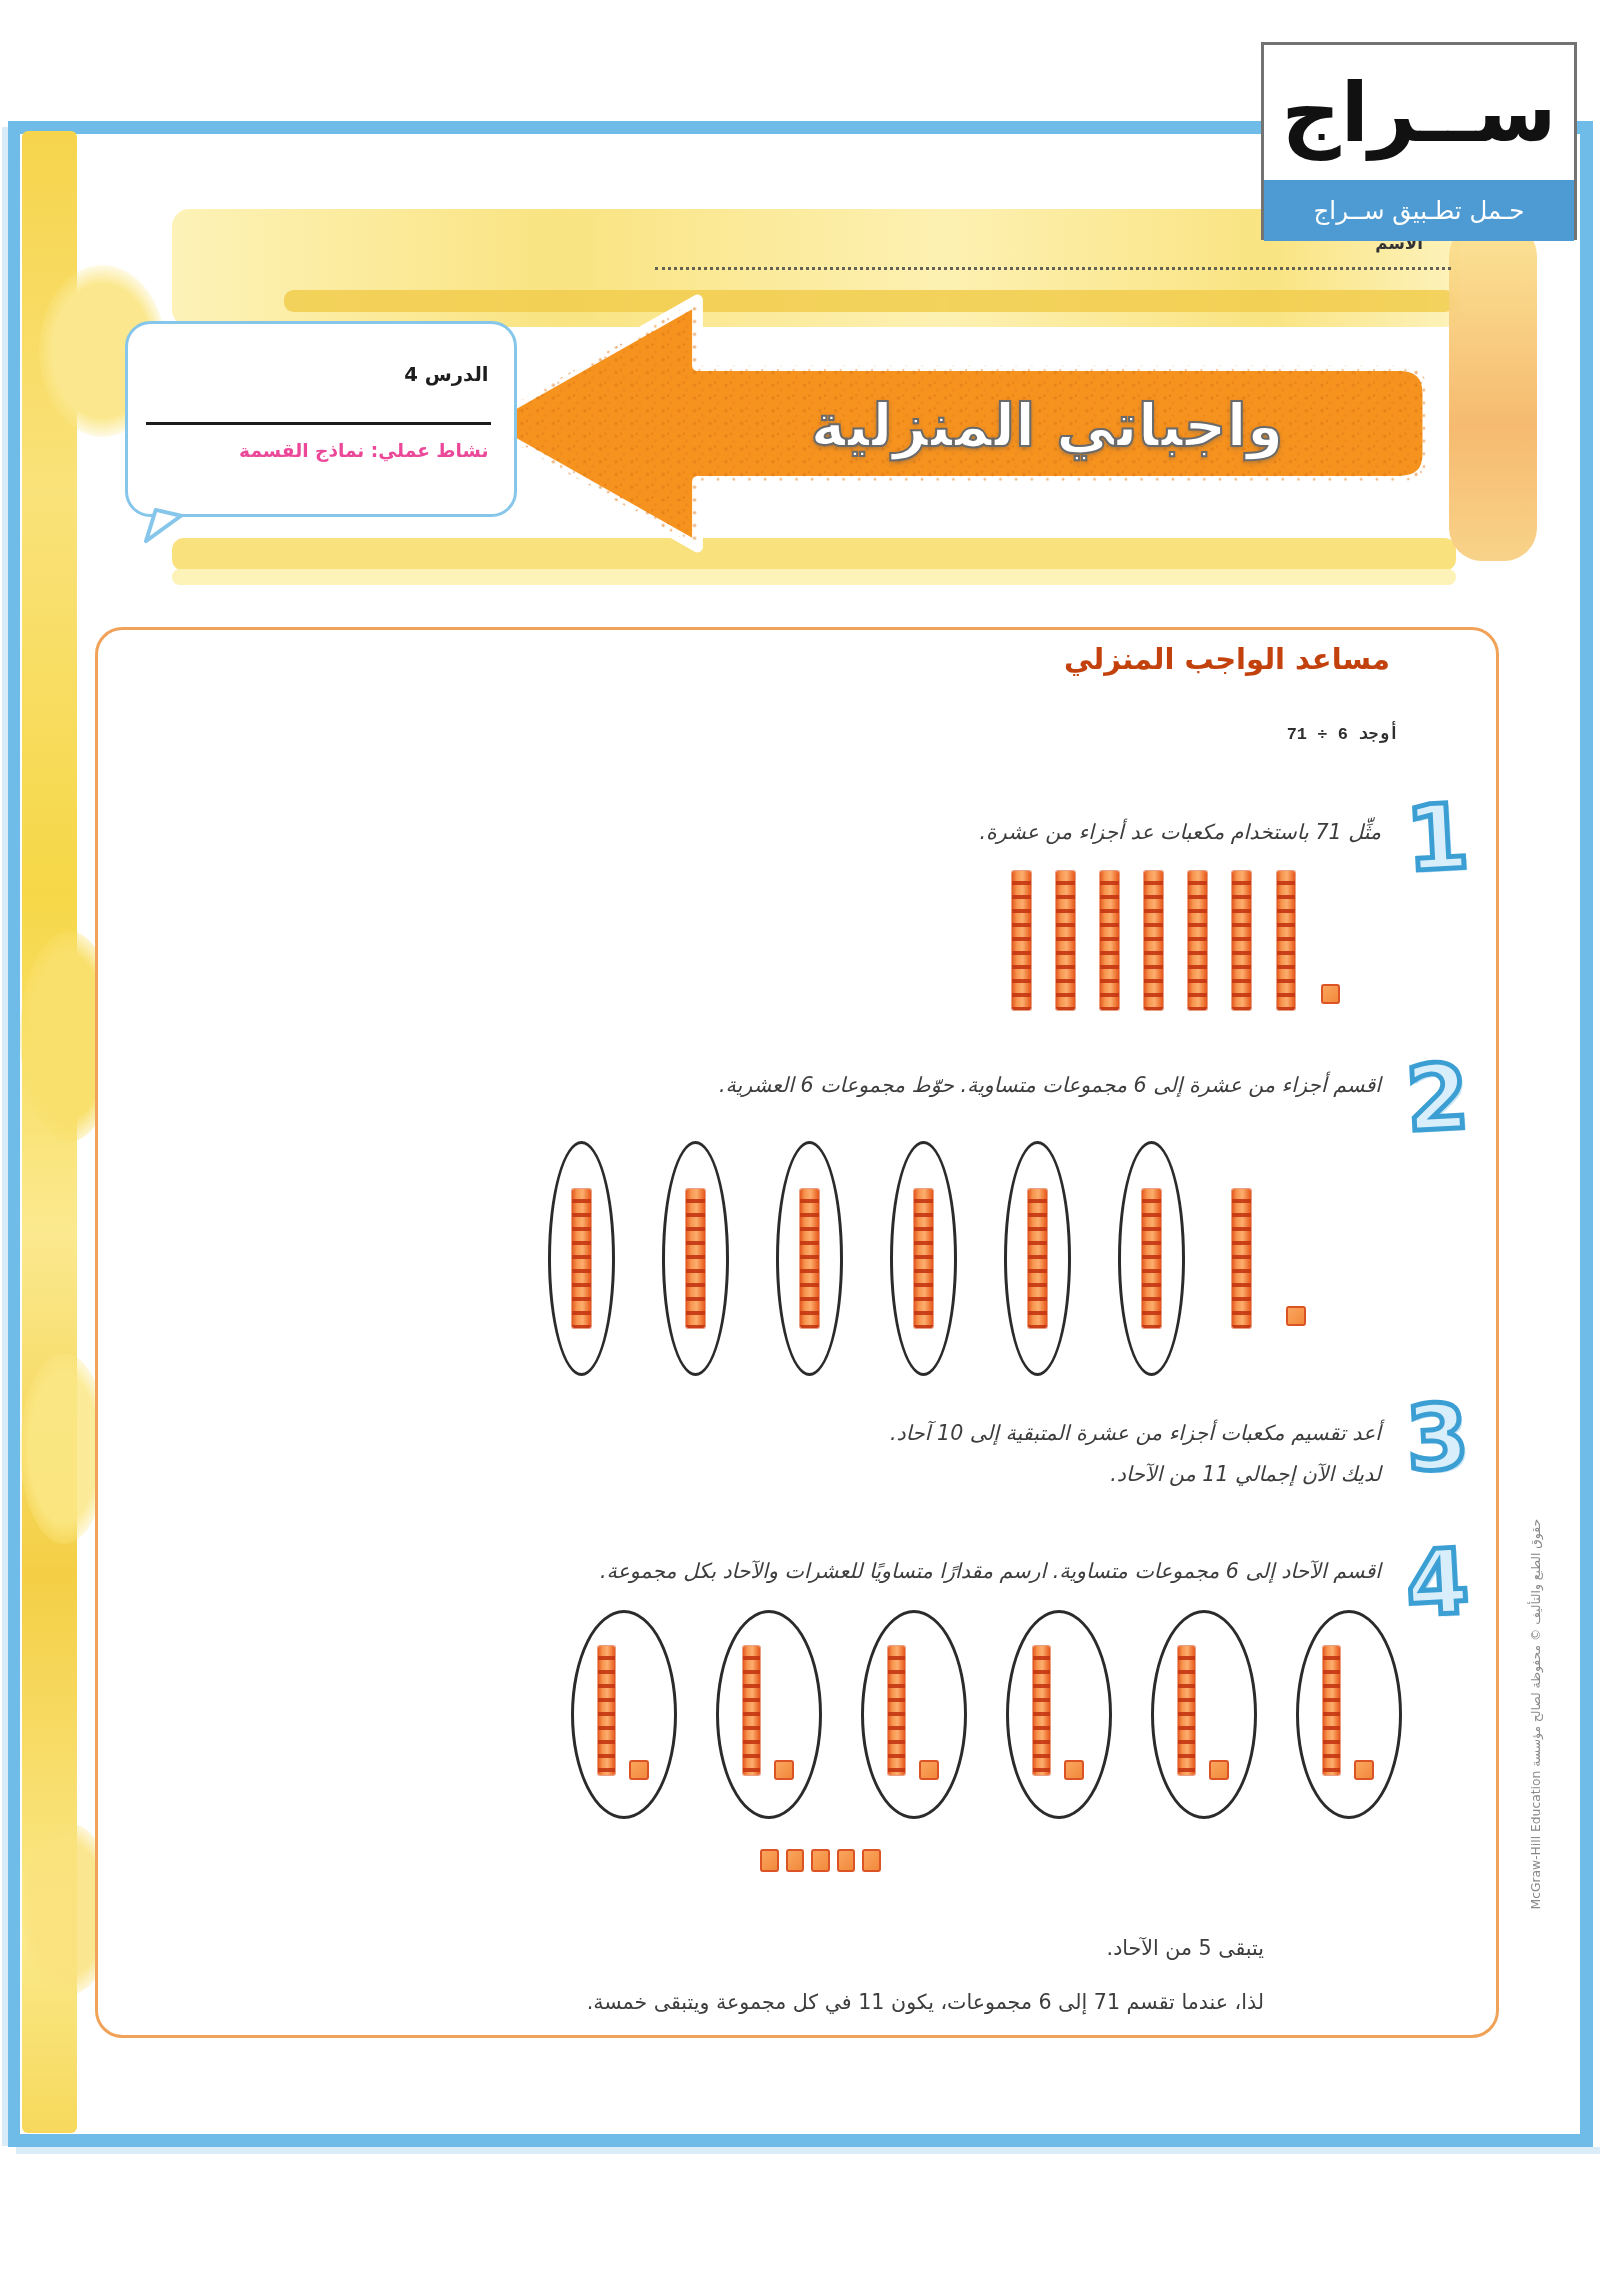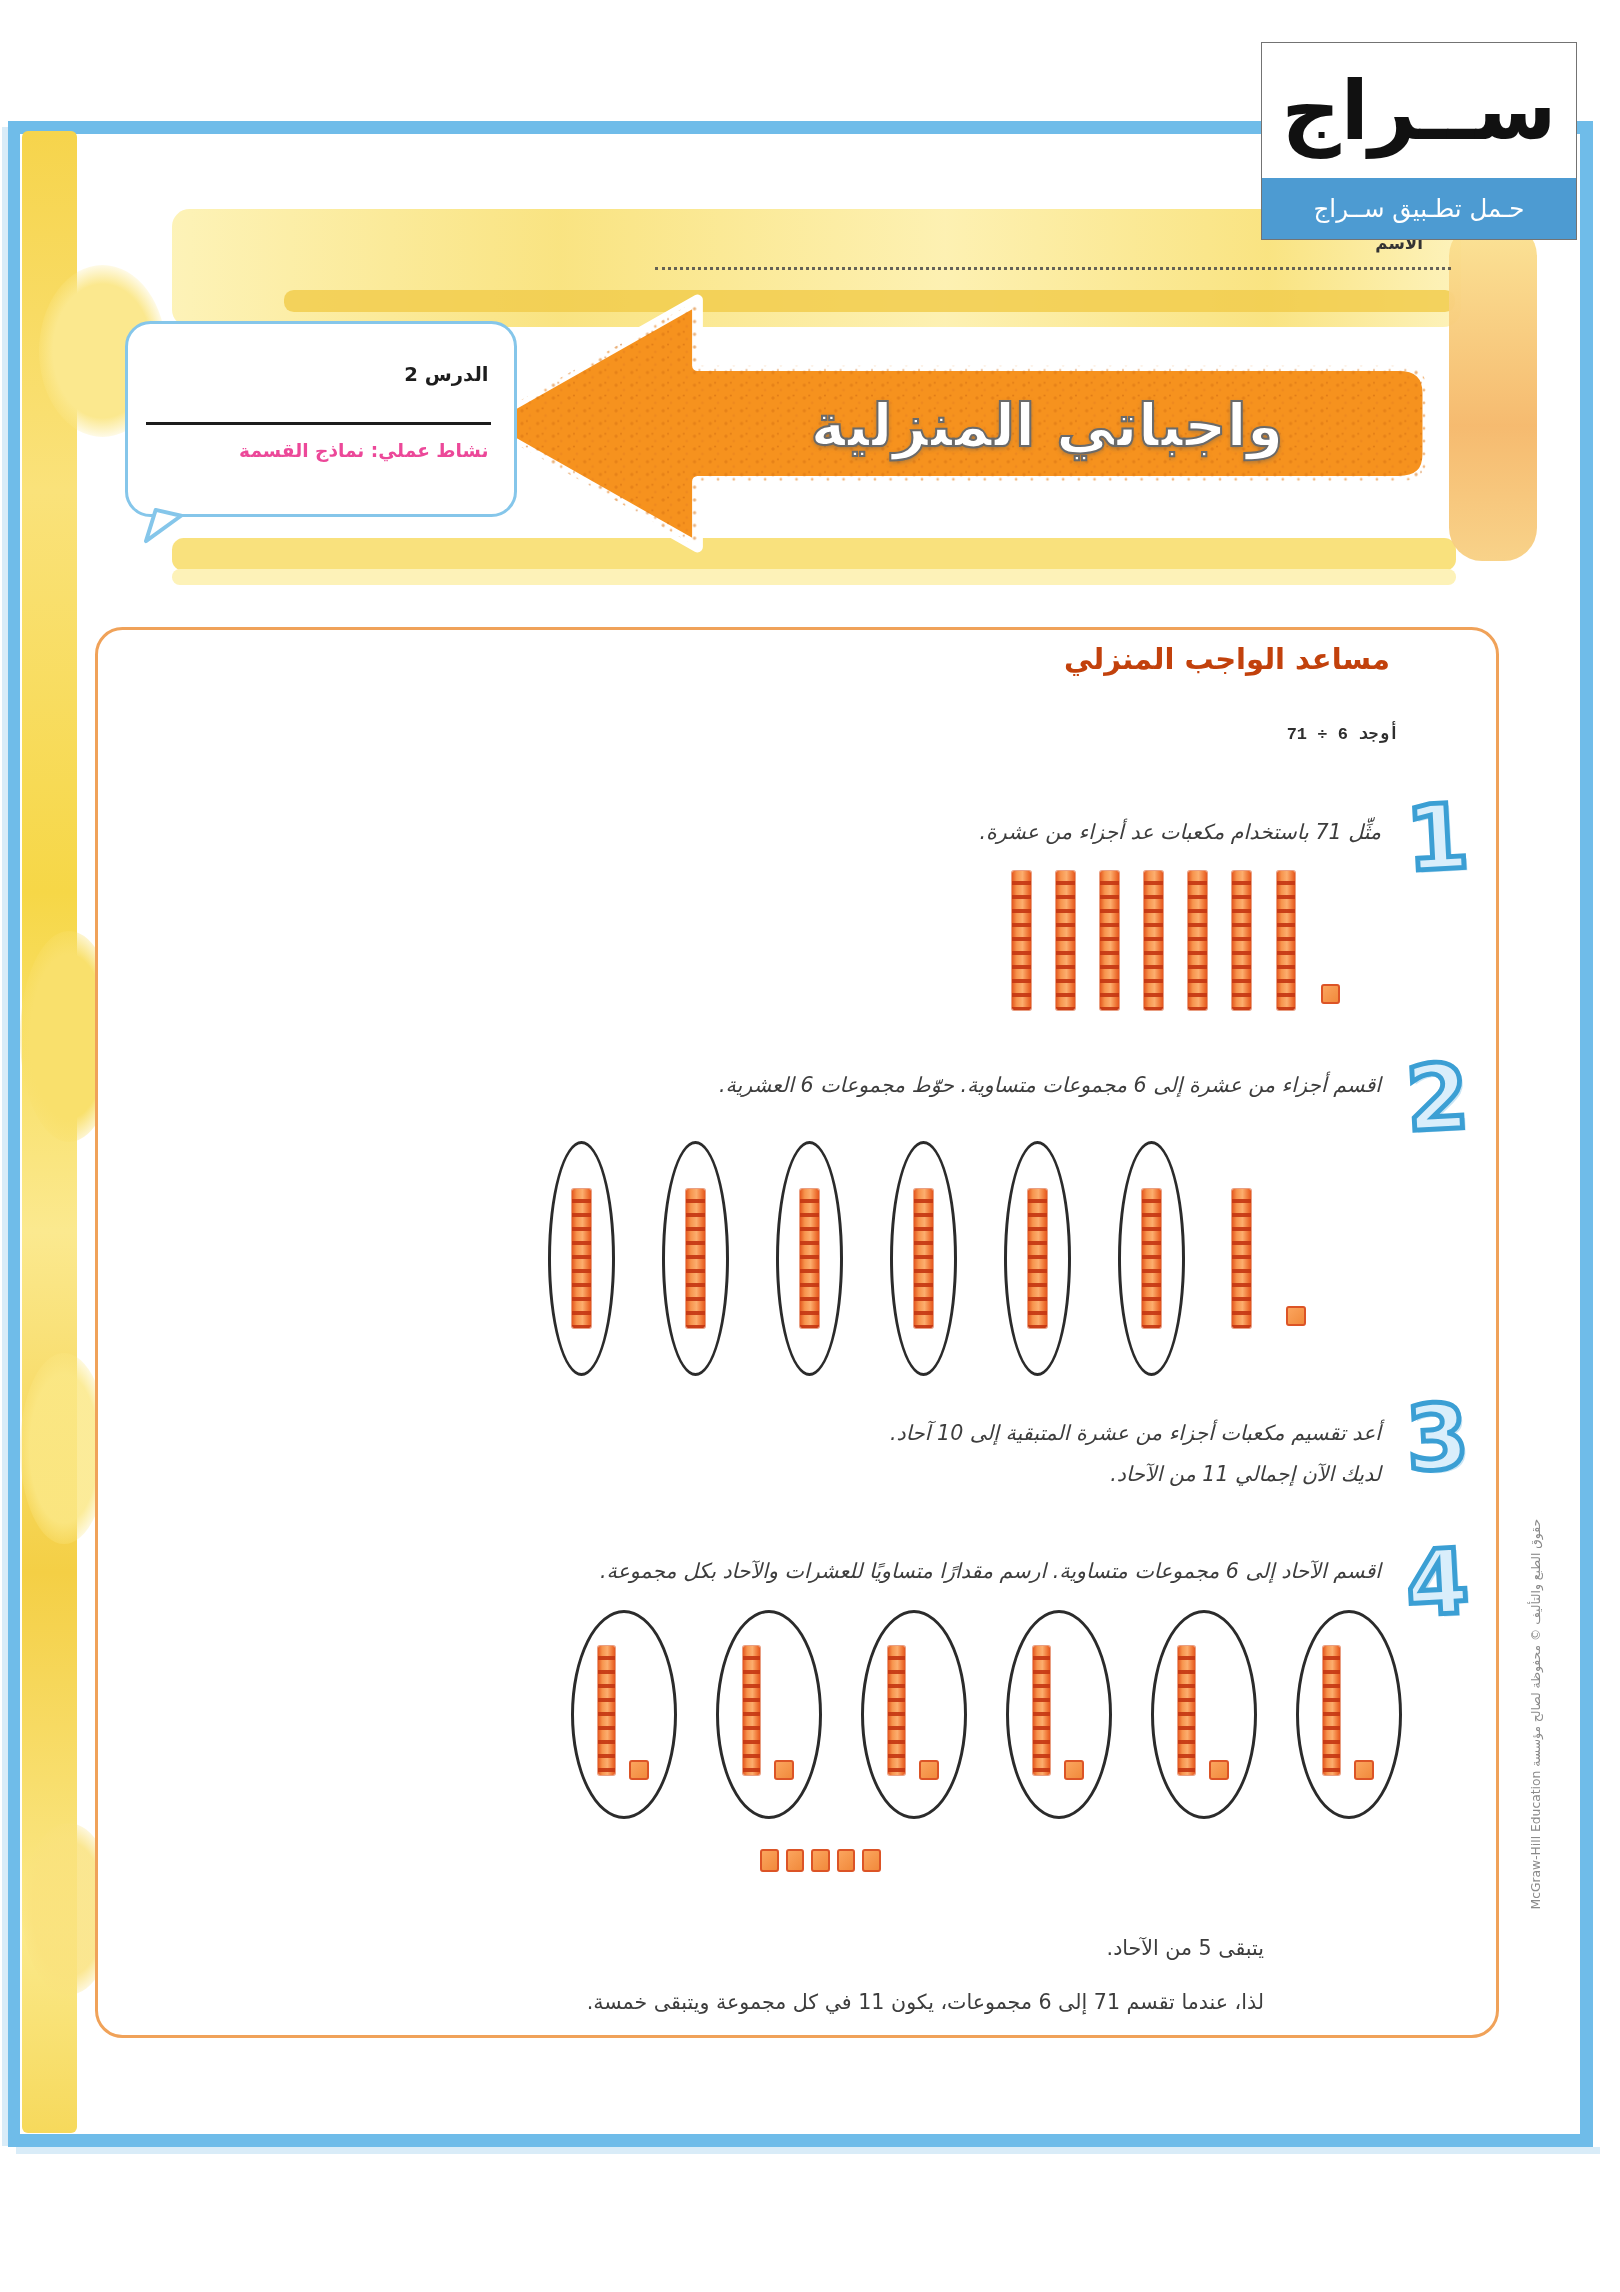--- a/index.html
+++ b/index.html
@@ -11,21 +11,21 @@
   .frame-shadow{position:absolute;background:#d9ecf8;}
 
   
   .wc{position:absolute;border-radius:29px;}
   .wc-left{left:21.6px;top:131px;width:55px;height:2002px;border-radius:5.9px;
     background:linear-gradient(180deg,#f6d44c,#fae27a 18%,#f6d747 38%,#fbe98f 55%,#f4cf45 72%,#fbe98a 90%,#f6d95c);}
   .wc-blob{position:absolute;border-radius:50%;}
 
   
   .logo-box{position:absolute;left:1261px;top:42px;width:316px;height:198px;background:#fff;
-    border:1px solid #737373;box-sizing:border-box;}
+    border:3px solid #737373;box-sizing:border-box;}
   .logo-title{height:135px;line-height:135px;text-align:center;font-size:82px;font-weight:bold;color:#111;direction:rtl;}
   .logo-bar{height:61px;background:#4d9bd2;color:#fff;text-align:center;line-height:61px;
     font-size:24.5px;direction:rtl;letter-spacing:1px;}
 
   
   .name-label{position:absolute;right:197px;top:233px;font-size:16.7px;font-weight:bold;color:#333;direction:rtl;}
   .name-dots{position:absolute;left:655px;top:253px;width:796px;height:13.7px;border-bottom:3.9px dotted #4a4a4a;opacity:.85;}
 
   
   .banner-wrap{position:absolute;left:472px;top:292px;width:1000px;height:263px;}
@@ -115,21 +115,21 @@
           <circle cx="8" cy="1.5" r="1.1" fill="#cf6a10"></circle>
         </pattern>
       </defs>
       <path d="M 8 134 L 230 8 L 230 75 L 945 75 Q 975 75 975 103 L 975 165 Q 975 193 945 193 L 230 193 L 230 260 Z" fill="#f6921e" stroke="#ffffff" stroke-width="11" stroke-linejoin="round"></path>
       <path d="M 8 134 L 230 8 L 230 75 L 945 75 Q 975 75 975 103 L 975 165 Q 975 193 945 193 L 230 193 L 230 260 Z" fill="url(#spk)" opacity="0.55"></path>
     </svg>
   </div>
   <div class="banner-title">واجباتي المنزلية</div>
 
   <div class="bubble">
-    <div class="bubble-lesson">الدرس 2</div>
+    <div class="bubble-lesson">الدرس 4</div>
     <div class="bubble-line"></div>
     <div class="bubble-activity">نشاط عملي: نماذج القسمة</div>
     <svg class="bubble-tail" width="43" height="39" viewBox="0 0 44 40">
       <path d="M4 36 L14 4 L40 10 Z" fill="#ffffff" stroke="#85c6ea" stroke-width="4" stroke-linejoin="round"></path>
     </svg>
   </div>
 
   <div class="helper-box">
     <div class="hb-title">مساعد الواجب المنزلي</div>
     <div class="hb-problem">أوجد 6 ÷ 71</div>

